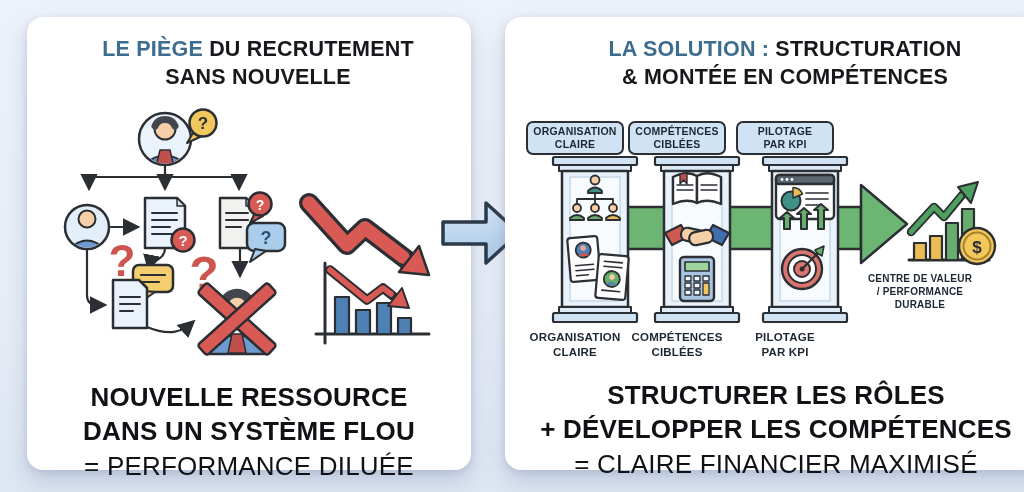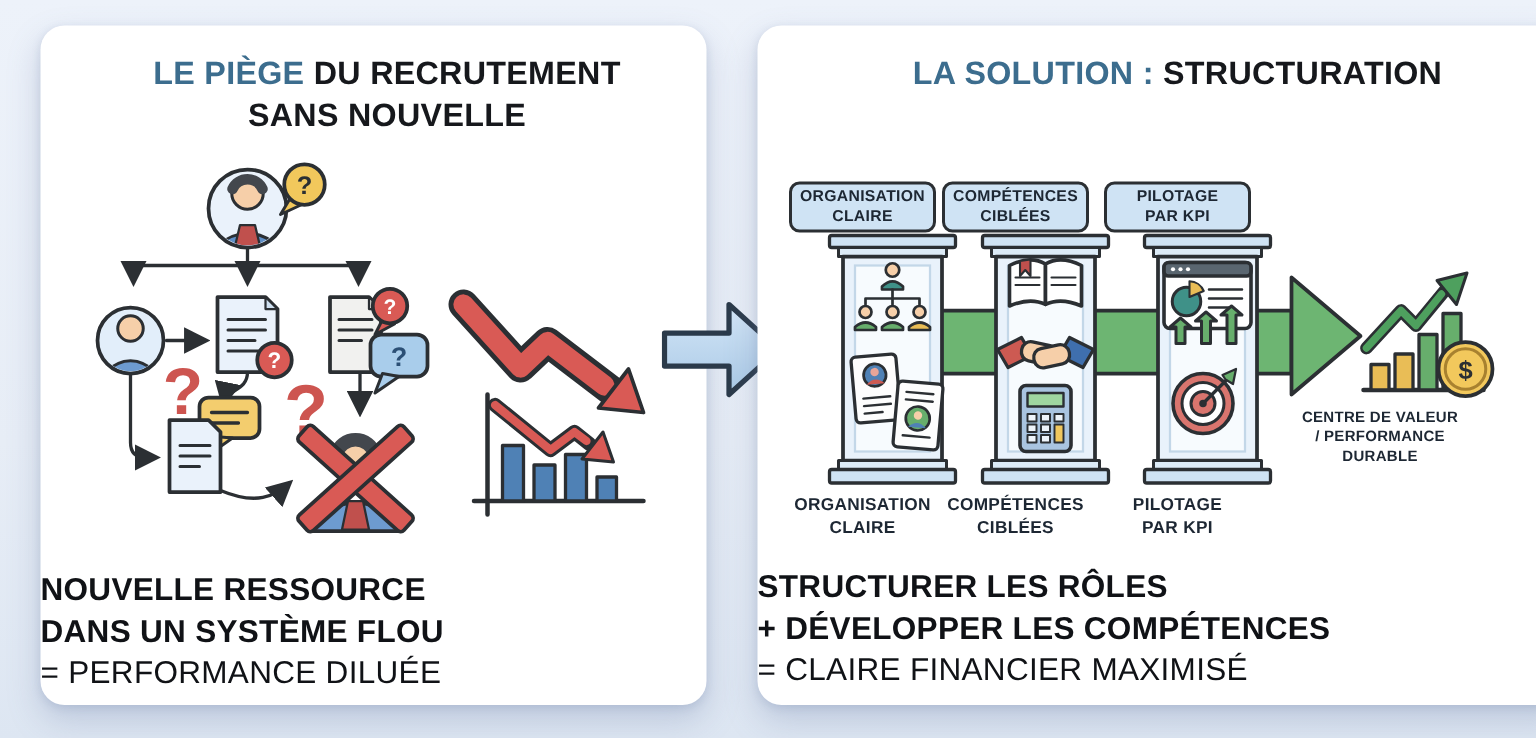--- a/index.html
+++ b/index.html
@@ -23,22 +23,22 @@
   .panel-left{left:27px;width:444px}
   .panel-right{left:505px;width:542px}
   .title{
     position:absolute;top:19px;left:18px;right:0;text-align:center;
     font-size:21.5px;font-weight:800;line-height:1.28;letter-spacing:.2px;
     color:var(--text-dark,#16181c);
   }
   .t-blue{color:var(--accent-blue,#3c6d8e)}
   .art{position:absolute;inset:0;width:100%;height:100%}
   .caption{
-    position:absolute;left:0;right:0;text-align:left;
-    font-size:21px;line-height:1.32;letter-spacing:.2px;color:#101216;font-weight:600;
+    position:absolute;left:0;right:0;text-align:center;
+    font-size:26px;line-height:1.32;letter-spacing:.2px;color:#101216;font-weight:600;
   }
   .caption .strong{font-weight:400}
   .panel-left .caption{top:363px}
   .panel-right .caption{top:361px}
   .plaque{
     position:absolute;top:104px;width:98px;height:34px;
     background:var(--light-blue,#cfe3f4);border:2.5px solid var(--outline,#2b2f33);
     border-radius:7px;display:flex;flex-direction:column;align-items:center;justify-content:center;
     font-size:10.5px;font-weight:700;line-height:1.25;color:#1d2733;text-align:center;letter-spacing:.2px;
   }
@@ -200,21 +200,21 @@
     <defs>
       <linearGradient id="ga" x1="0" y1="0" x2="0" y2="1">
         <stop offset="0" stop-color="#d4e6f7"></stop>
           <stop offset="1" stop-color="#a9c9e6"></stop>
       </linearGradient>
     </defs>
     <polygon points="2,25 45,25 45,6 78,36 45,66 45,47 2,47" fill="url(#ga)" stroke="#2b3a4a" stroke-width="3.5" stroke-linejoin="round"></polygon>
   </svg>
 
   <section class="panel panel-right">
-    <h2 class="title"><span class="t-blue">LA SOLUTION :</span><span> STRUCTURATION</span><br></h2>
+    <h2 class="title"><span class="t-blue">LA SOLUTION :</span><span> STRUCTURATION</span><br><span>&amp; MONTÉE EN COMPÉTENCES</span></h2>
 
     <svg class="art" viewBox="0 0 502 453" aria-hidden="true">
 
       <g>
         <rect x="40" y="190" width="296" height="42" fill="var(--green,#6db572)" class="ol" stroke-width="2.5"></rect>
         <polygon points="336,168 336,246 382,207" fill="var(--green,#6db572)" class="ol" stroke-width="2.5"></polygon>
       </g>
 
       <g>
         <rect x="28" y="140" width="84" height="8" rx="1.5" fill="var(--light-blue,#cfe3f4)" class="ol" stroke-width="2.2"></rect>

